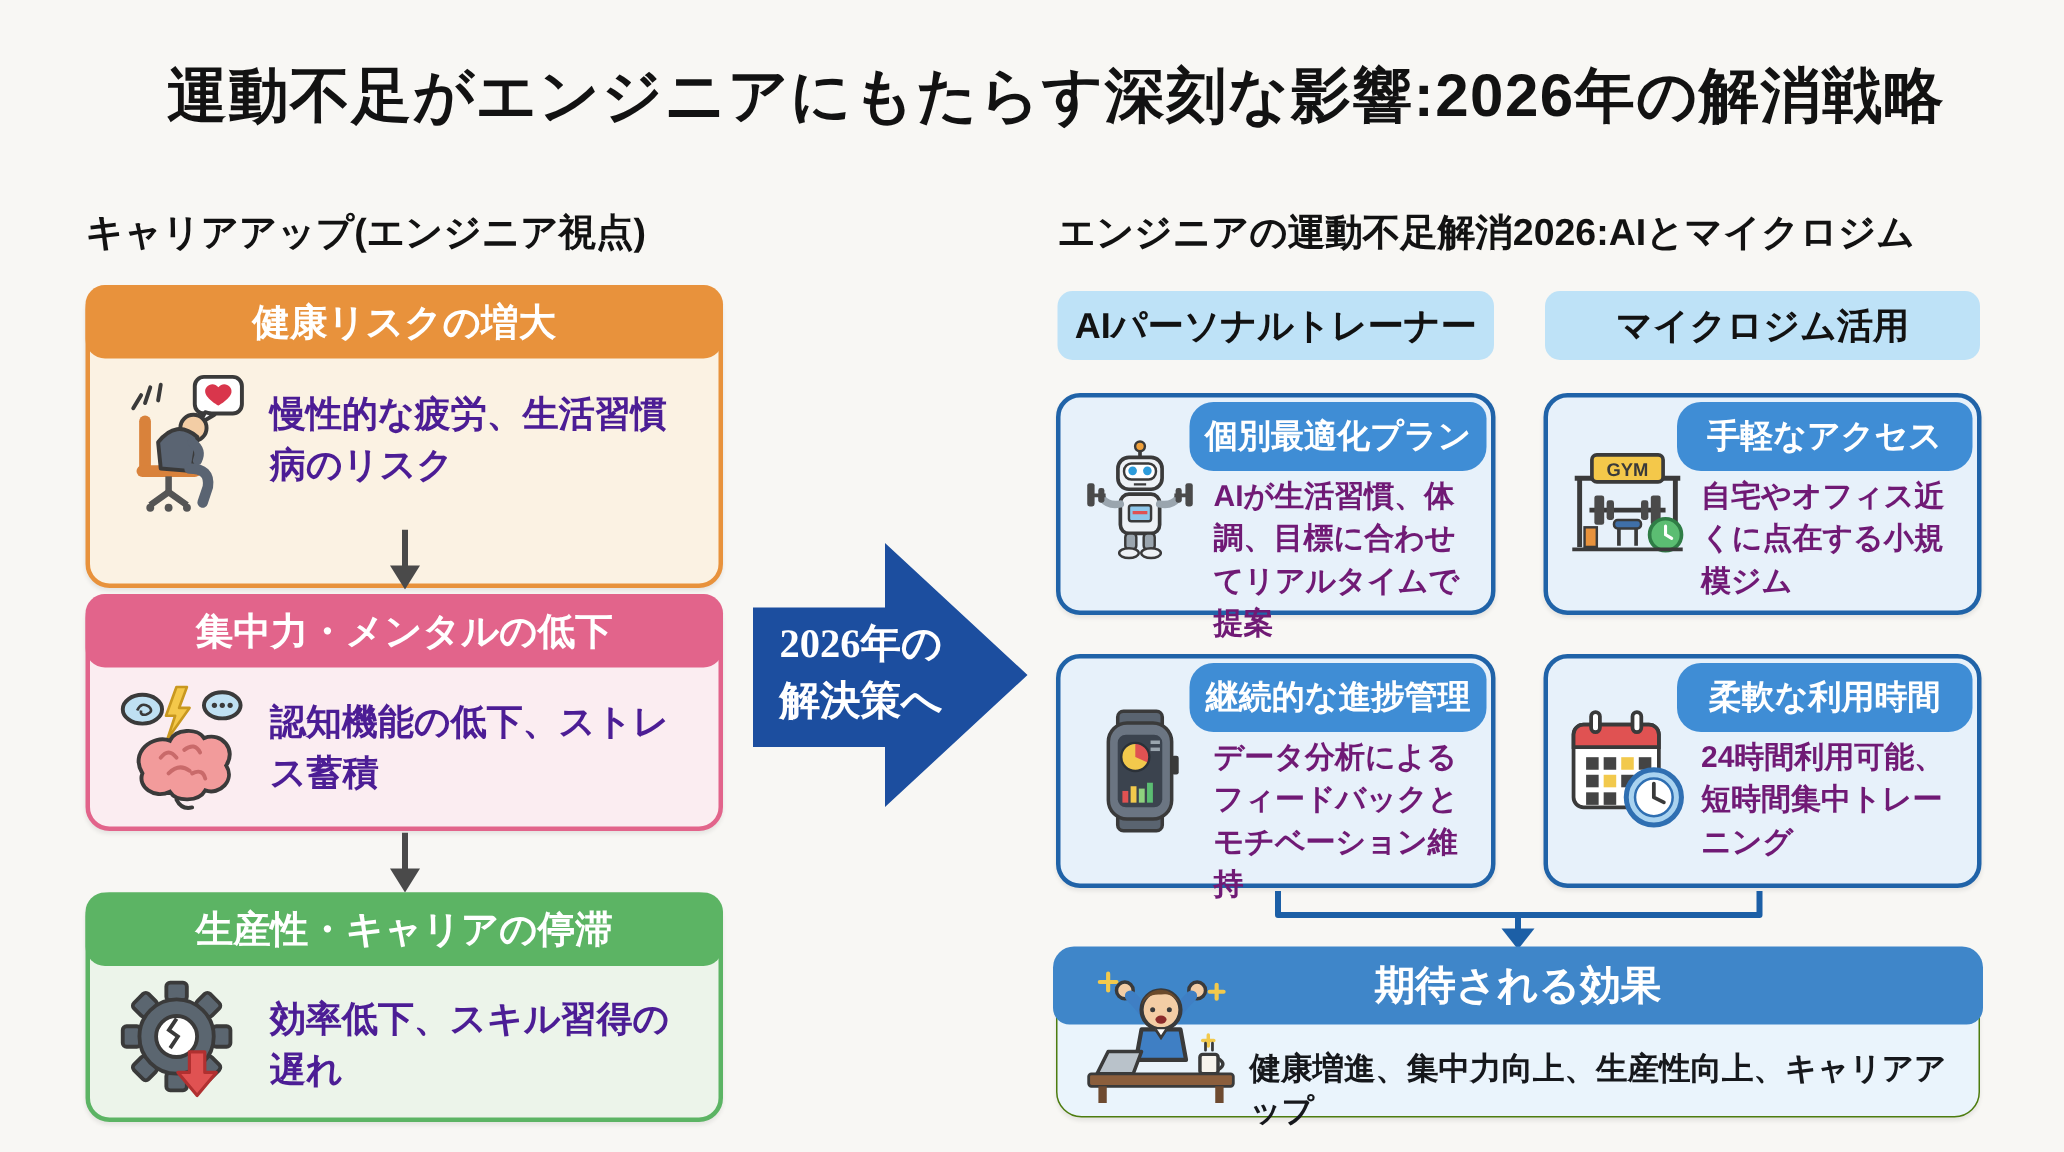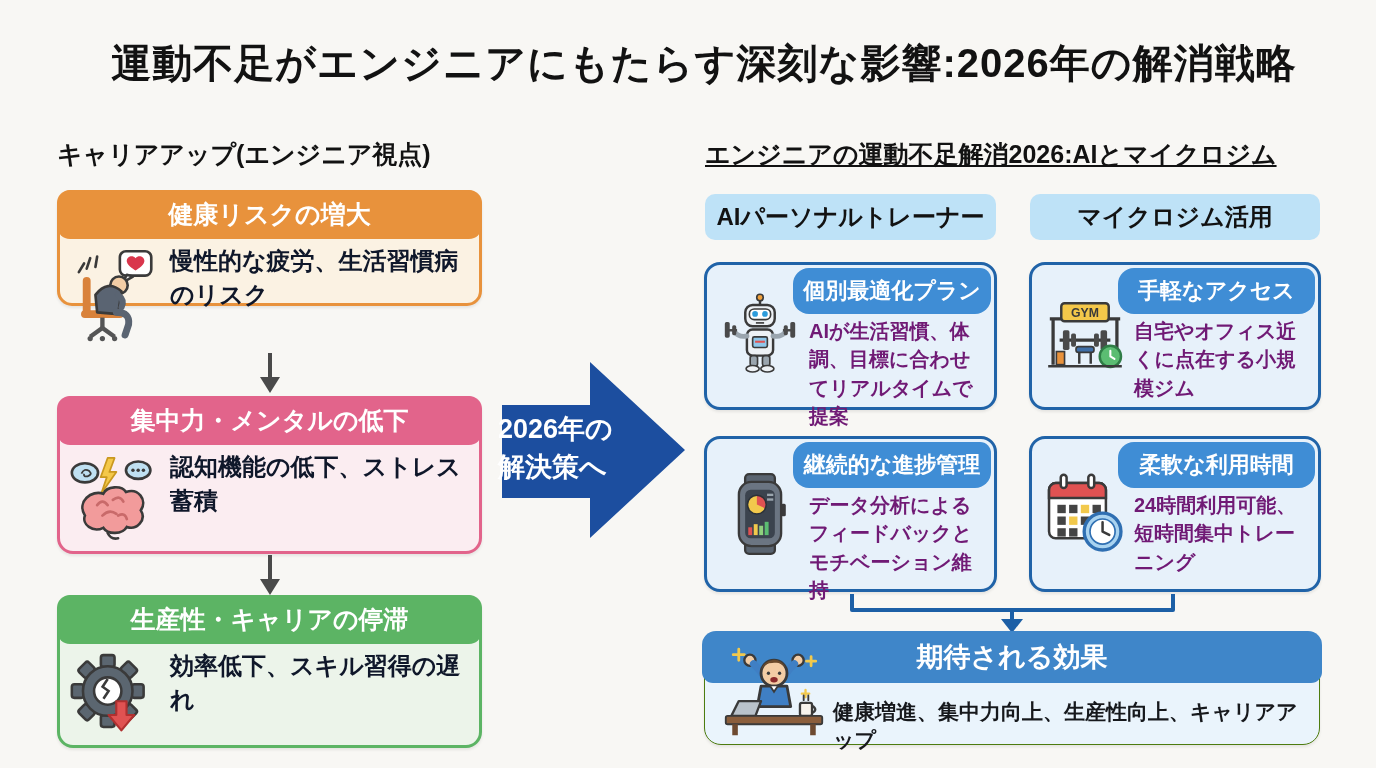--- a/index.html
+++ b/index.html
@@ -6,31 +6,31 @@
   body{font-family:"Liberation Sans","DejaVu Sans",sans-serif;background:#e9e9e7;}
   #stage{position:relative;width:1376px;height:768px;background:#F8F7F4;overflow:hidden;margin:0 auto;}
   .abs{position:absolute;}
 
   .main-title{left:0;right:0;top:36px;text-align:center;font-size:40px;font-weight:bold;color:#121212;letter-spacing:1px;padding-left:32px;}
   .section-title{font-size:25px;font-weight:bold;color:#121212;}
 
   
   .impact-box{width:425px;border:3px solid;border-radius:16px;box-sizing:border-box;box-shadow:0 2px 3px rgba(0,0,0,0.08);}
   .impact-hd{border-radius:13px;margin:-3px;padding:8px 0;text-align:center;color:#fff;font-weight:bold;font-size:25px;}
-  .impact-bd{display:flex;gap:8px;padding:8px 2px;font-size:24px;font-weight:bold;color:#0f172a;line-height:1.4;}
+  .impact-bd{display:flex;align-items:center;gap:8px;padding:8px 12px;font-size:24px;font-weight:bold;color:#4c1d95;line-height:1.4;}
   .impact-icon{flex:0 0 100px;display:flex;justify-content:center;align-items:center;}
   .box-orange{border-color:#E8923C;background:#FBF2E3;}
   .box-orange .impact-hd{background:#E8923C;}
   .box-pink{border-color:#E2648B;background:#FBEDF1;}
   .box-pink .impact-hd{background:#E2648B;}
   .box-green{border-color:#5CB464;background:#ECF4EA;}
   .box-green .impact-hd{background:#5CB464;}
 
   
-  .center-arrow-text{left:498px;top:410px;width:152px;text-align:left;color:#ffffff;font-weight:bold;font-size:27px;line-height:38px;}
+  .center-arrow-text{left:498px;top:410px;width:152px;text-align:center;color:#ffffff;font-weight:bold;font-size:27px;line-height:38px;font-family:Liberation Serif, serif;}
 
   
   .col-header{height:46px;background:#BEE2F7;border-radius:10px;display:flex;align-items:center;justify-content:center;font-size:24px;font-weight:bold;color:#121212;box-sizing:border-box;}
   .sol-card{border:3px solid #2063A8;border-radius:16px;background:#E7F1FA;box-sizing:border-box;box-shadow:0 2px 3px rgba(0,0,0,0.08);}
   .sol-pill{position:absolute;left:30%;right:3px;top:3px;padding:8px 0;background:#3F8DD5;color:#fff;font-weight:bold;font-size:22px;text-align:center;border-radius:16px;border-top-right-radius:11px;}
   .sol-icon{position:absolute;left:6px;top:0;bottom:0;width:94px;display:flex;align-items:center;justify-content:center;}
   .sol-text{position:absolute;left:102px;right:10px;top:52px;font-size:20px;font-weight:bold;color:#701a75;line-height:1.42;}
 
   .result-box{left:704px;top:633px;width:616px;height:112px;border:1px solid #4d7c0f;border-radius:17px;background:#EAF4FC;box-sizing:border-box;box-shadow:0 2px 3px rgba(0,0,0,0.08);}
   .result-hd{border-radius:14px 14px 11px 11px;margin:-3px;padding:8px 0;background:#3F86C9;color:#fff;text-align:center;font-weight:bold;font-size:27px;}
@@ -39,21 +39,21 @@
 </style>
 </head>
 <body>
 
 <div id="stage">
 
   <div class="abs main-title">運動不足がエンジニアにもたらす深刻な影響:2026年の解消戦略</div>
 
   <div class="abs section-title" style="left:57px;top:138px;">キャリアアップ(エンジニア視点)</div>
 
-  <div class="abs impact-box box-orange" style="left:57px;top:190px;height:116px;border-radius:15px;">
+  <div class="abs impact-box box-orange" style="left:57px;top:190px;height:202px;">
     <div class="impact-hd">健康リスクの増大</div>
     <div class="impact-bd">
       <span class="impact-icon">
         <svg width="96" height="100" viewBox="0 0 110 110">
           <g stroke="#3a3a3a" stroke-width="3" fill="none" stroke-linecap="round">
             <path d="M30 14 l-4 12"></path>
               <path d="M38 12 l-2 12"></path>
               <path d="M23 20 l-6 10"></path>
           </g>
           <rect x="64" y="6" width="36" height="28" rx="7" fill="#fff" stroke="#3a3a3a" stroke-width="3"></rect>
@@ -139,21 +139,21 @@
   <div class="abs" style="left:500px;top:360px;">
     <svg width="190" height="180" viewBox="0 0 190 180">
       <polygon points="2,45 90,45 90,2 185,90 90,178 90,138 2,138" fill="#1C4E9F"></polygon>
     </svg>
   </div>
   <div class="abs center-arrow-text">
     <div>2026年の</div>
     <div>解決策へ</div>
   </div>
 
-  <div class="abs section-title" style="left:705px;top:138px;width:620px;text-decoration:underline;">エンジニアの運動不足解消2026:AIとマイクロジム</div>
+  <div class="abs section-title" style="left:705px;top:138px;width:620px;">エンジニアの運動不足解消2026:AIとマイクロジム</div>
 
   <div class="abs col-header" style="left:705px;top:194px;width:291px;">AIパーソナルトレーナー</div>
   <div class="abs col-header" style="left:1030px;top:194px;width:290px;">マイクロジム活用</div>
 
   <div class="abs sol-card" style="left:704px;top:262px;width:293px;height:148px;">
     <div class="sol-pill">個別最適化プラン</div>
     <div class="sol-icon">
       <svg width="90" height="100" viewBox="0 0 110 110">
         <line x1="55" y1="9" x2="55" y2="17" stroke="#3a3a3a" stroke-width="3"></line>
         <circle cx="55" cy="8" r="4" fill="#F0A13C" stroke="#3a3a3a" stroke-width="2"></circle>

